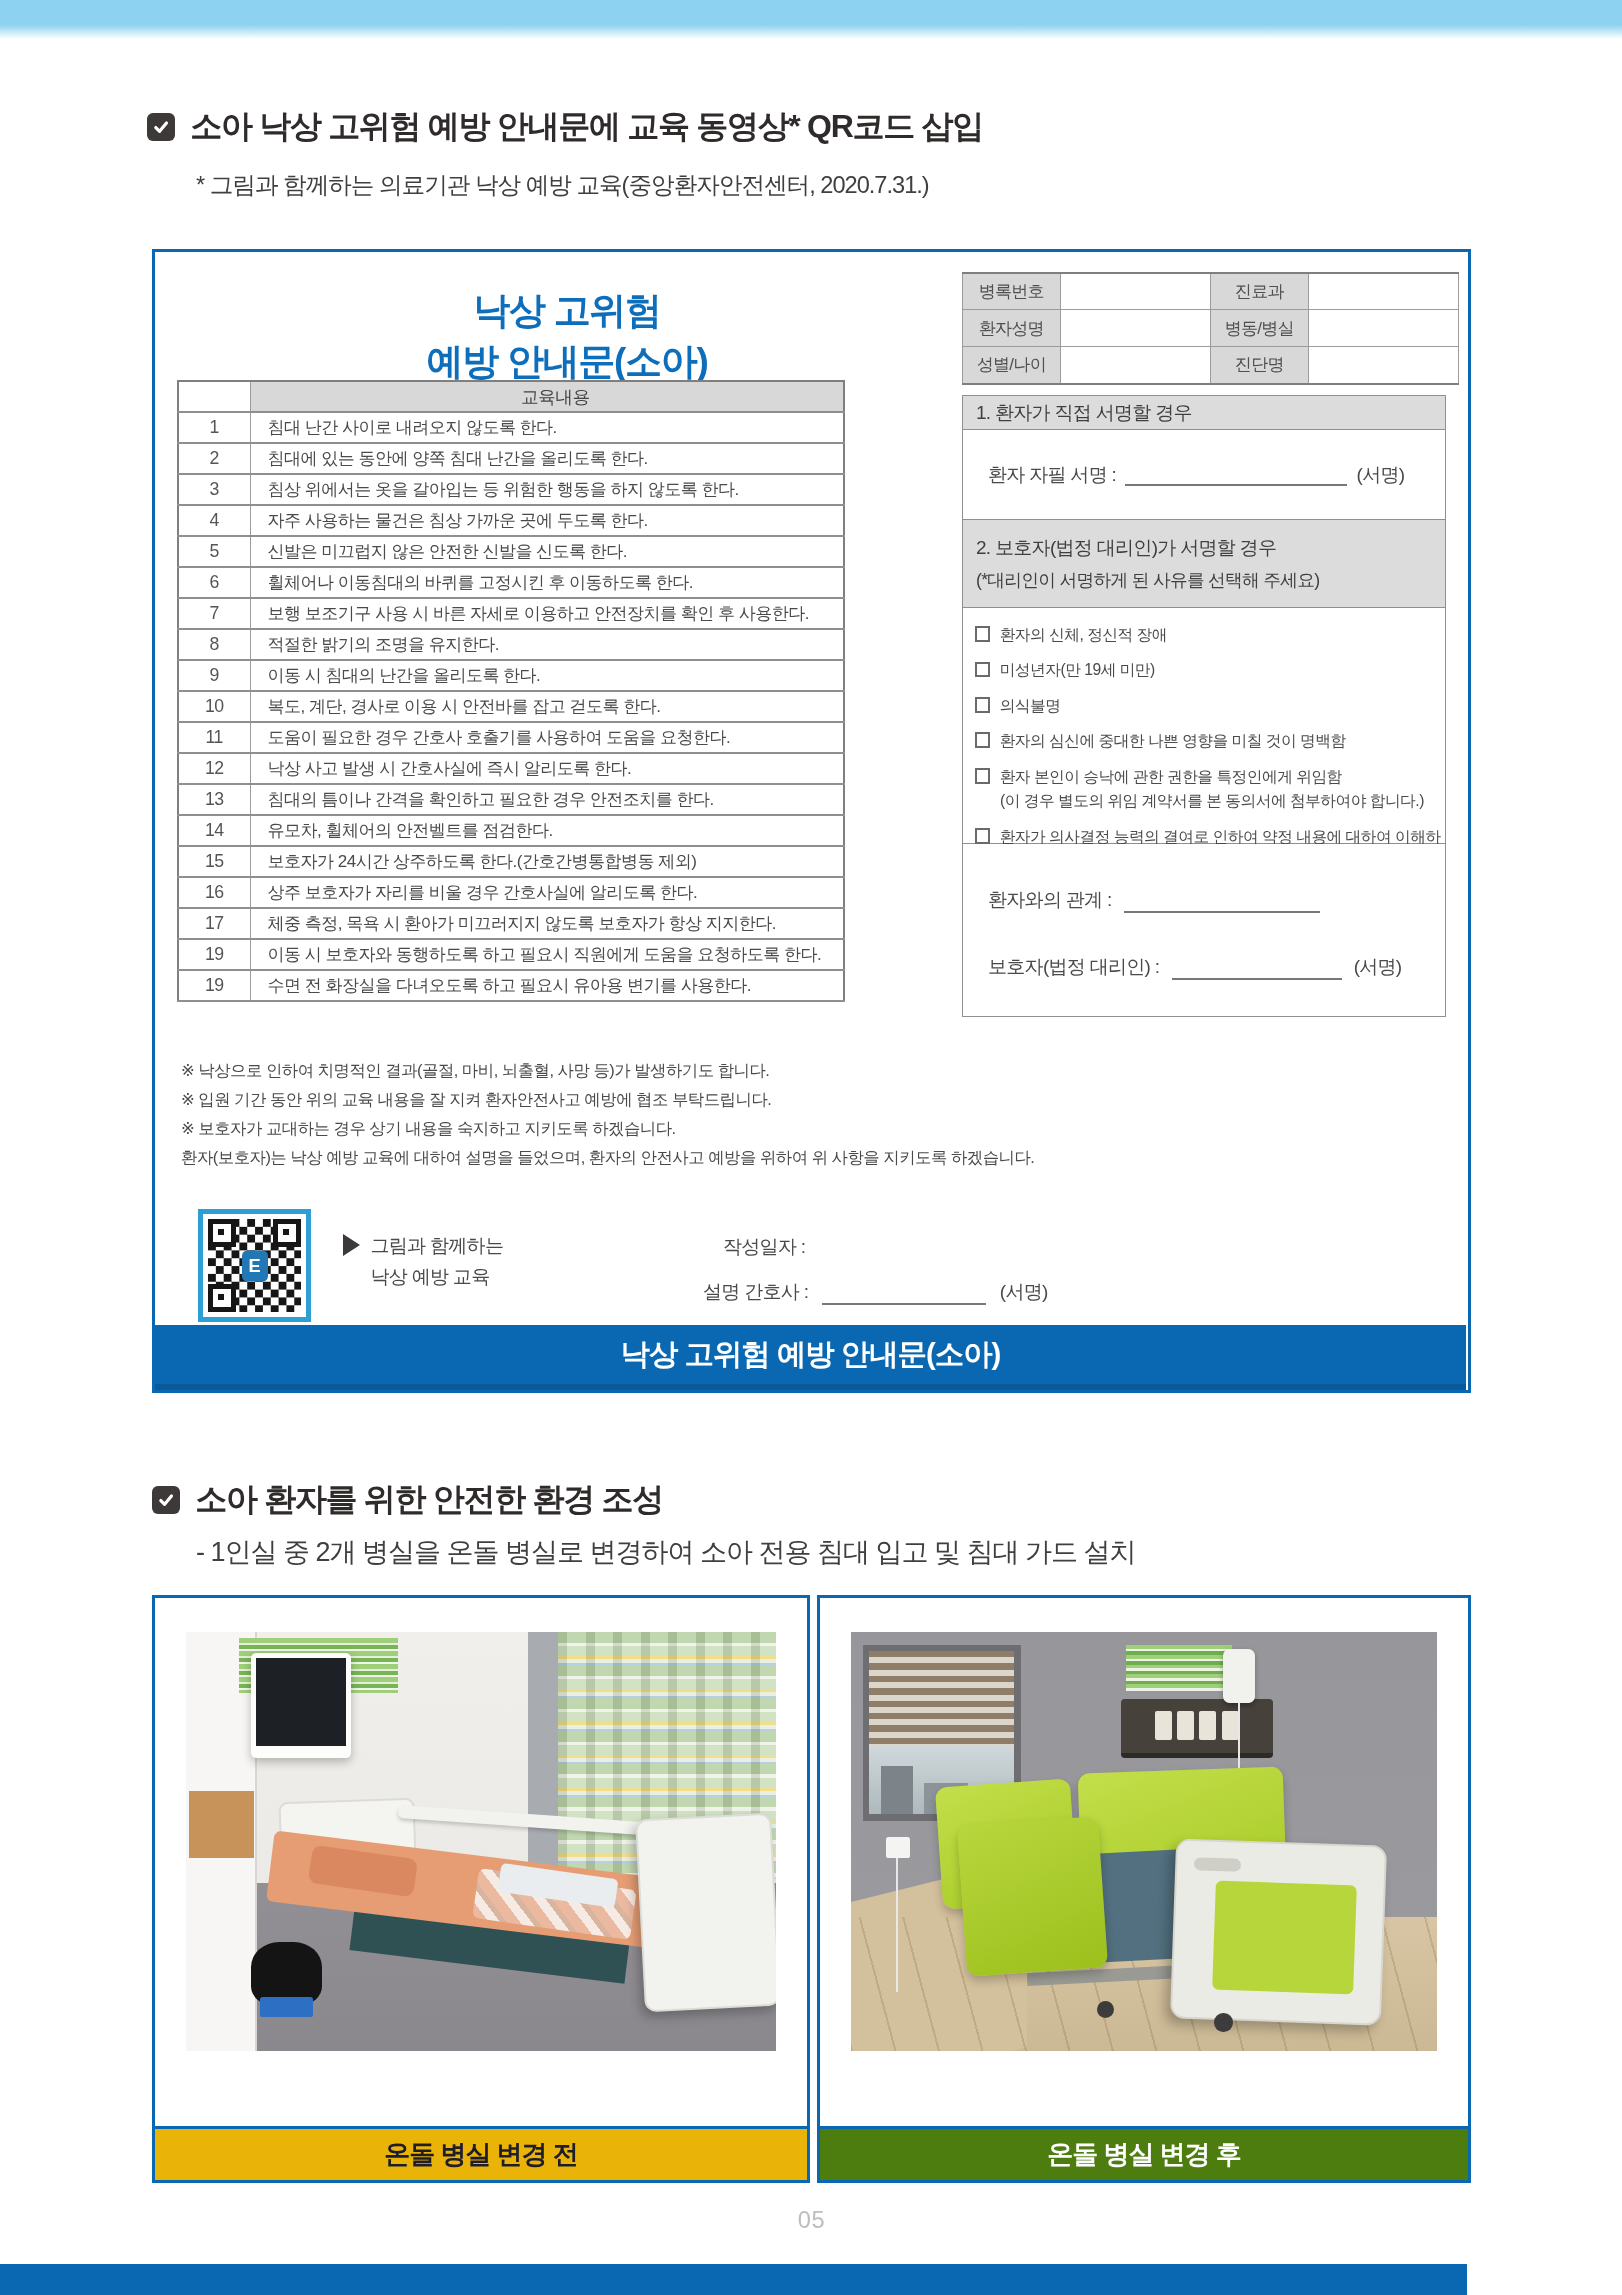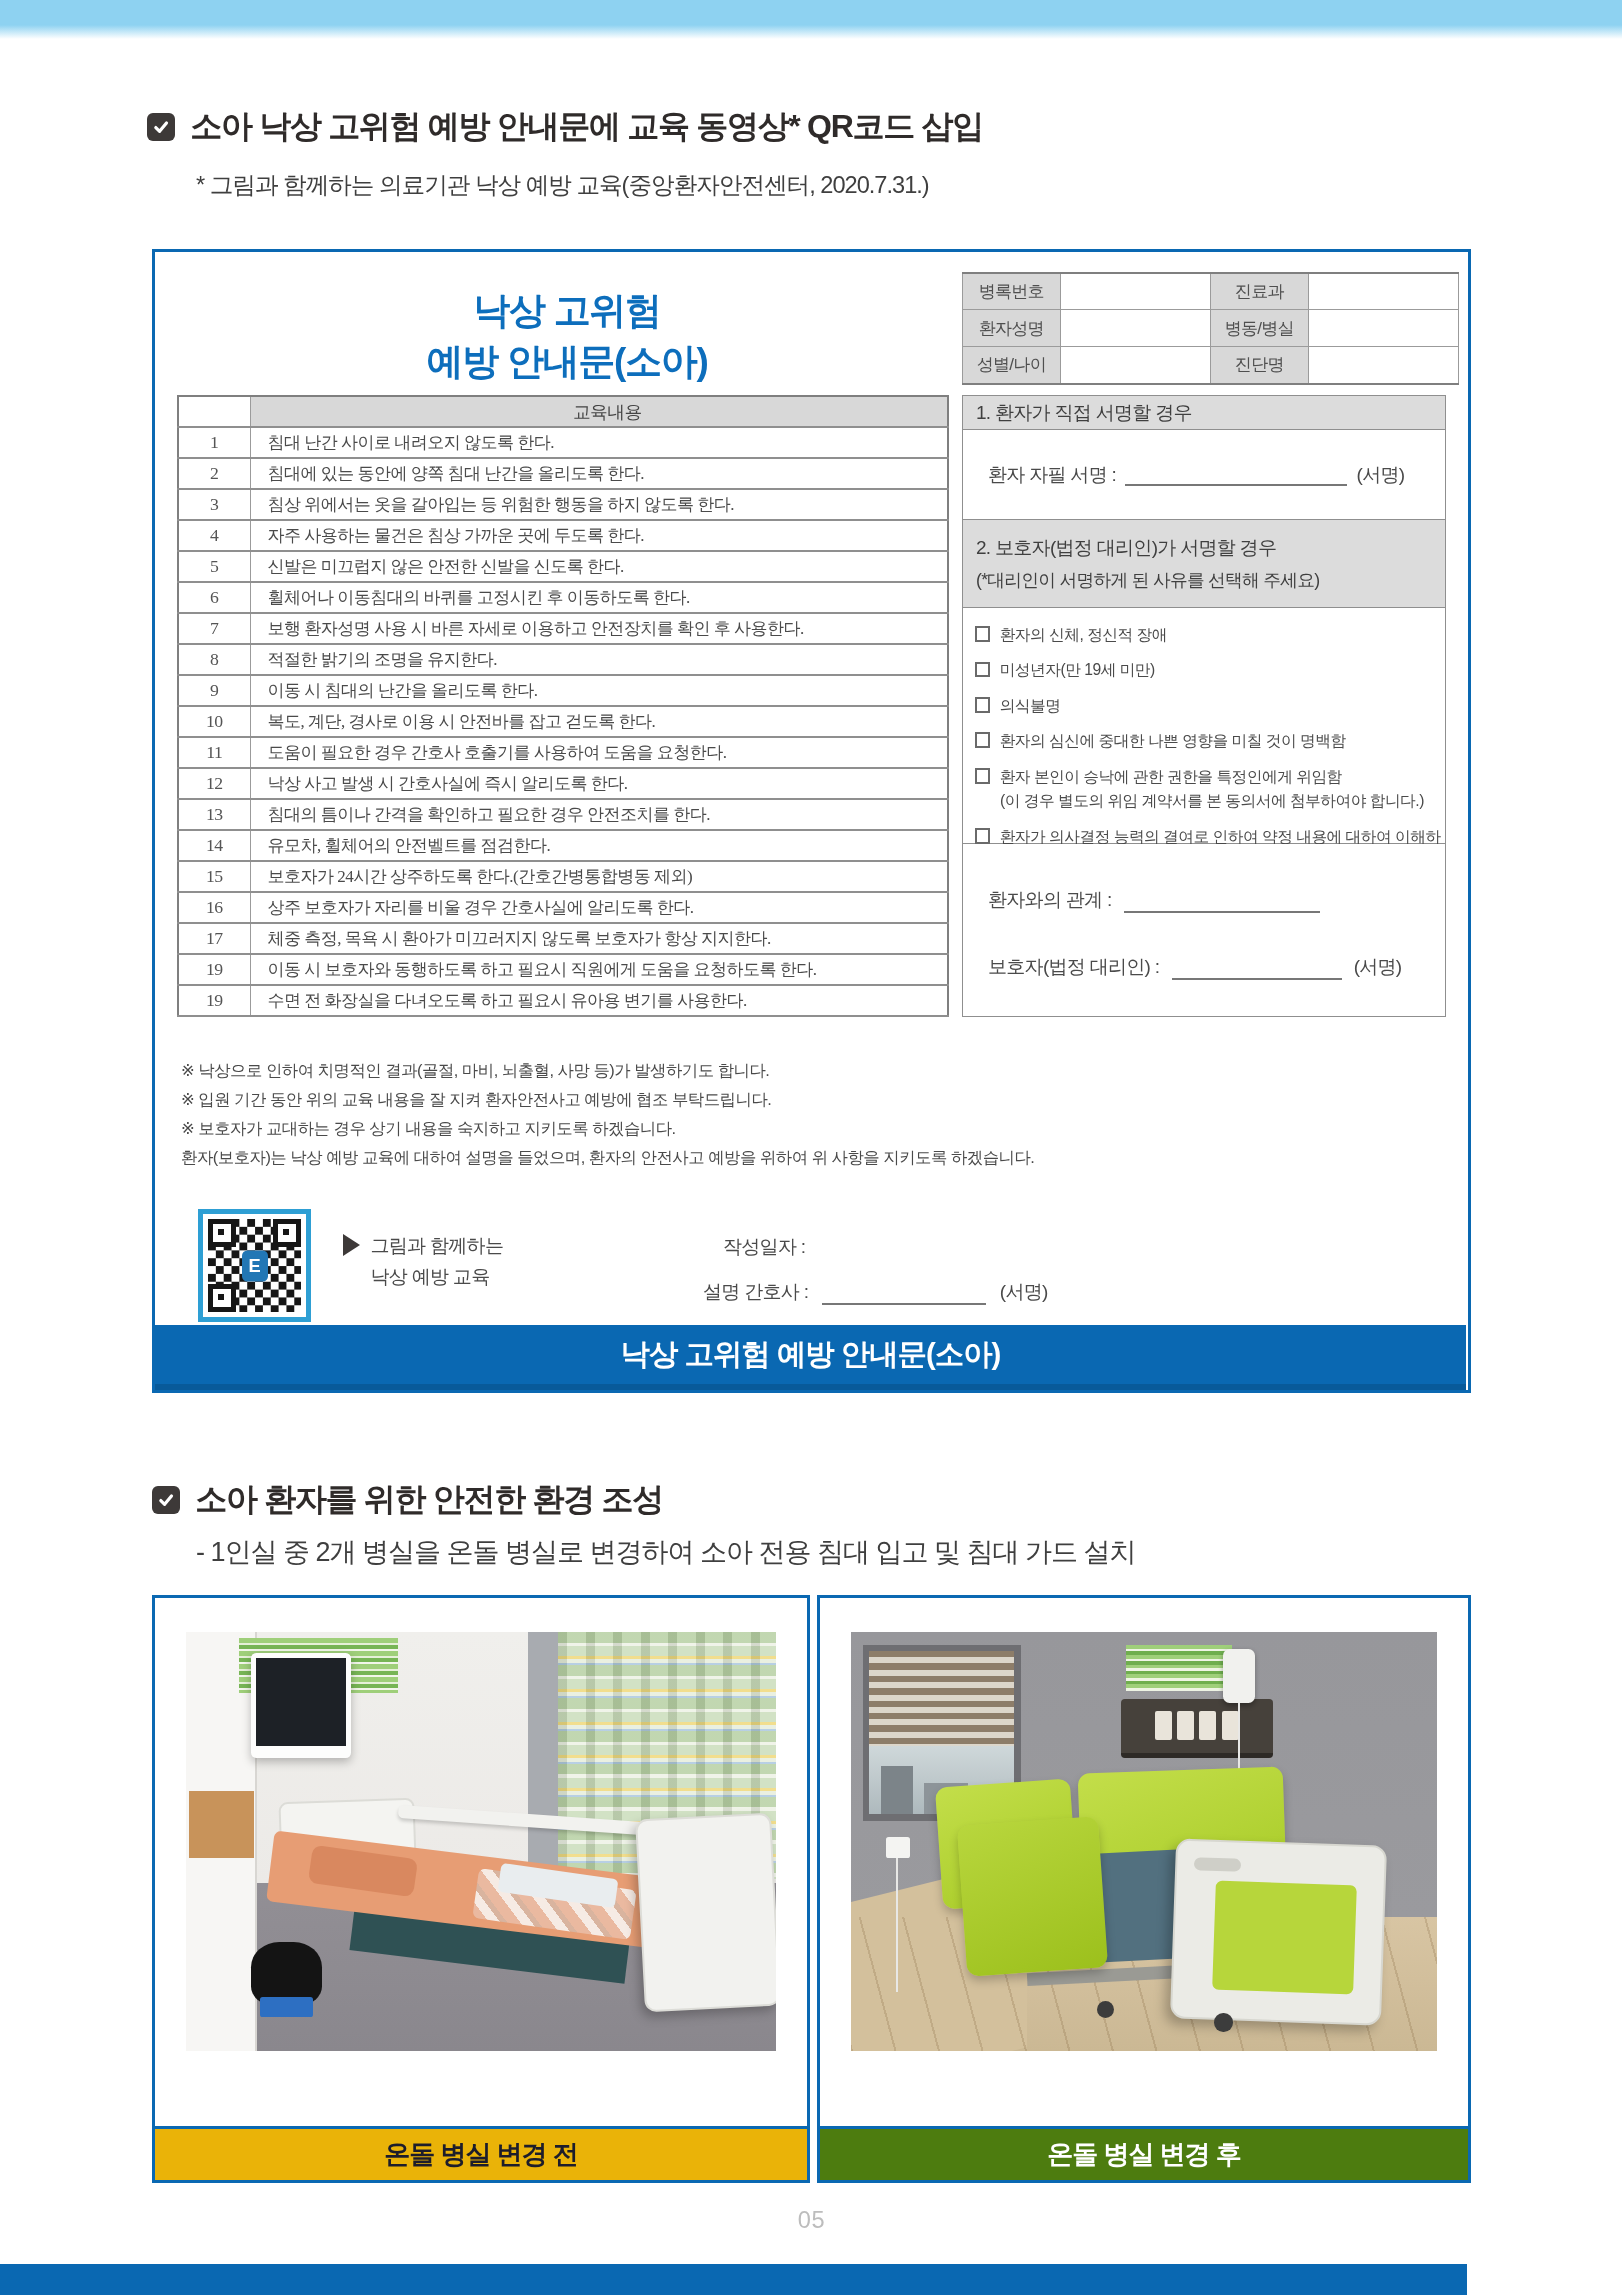--- a/index.html
+++ b/index.html
@@ -28,21 +28,21 @@
 
   
   .pinfo { position:absolute; left:807px; top:19.6px; width:497px; }
   .pinfo td { border:1.3px solid #9b9b9b; height:37px; font-size:17px; color:#4f4f4f; letter-spacing:-0.7px; }
   .pinfo .lbl { background:#d8d8d8; width:98px; text-align:center; }
   .pinfo .val { width:151px; background:#fff; }
   .pinfo tr:first-child td { border-top:2px solid #7f7f7f; }
   .pinfo tr:last-child td { border-bottom:2px solid #7f7f7f; }
 
   
-  .edu { position:absolute; left:22px; top:143px; width:772px;font-family:Liberation Serif, serif; }
+  .edu { position:absolute; left:22px; top:128px; width:668px; }
   .edu td { border:1.3px solid #9b9b9b; font-size:17px; color:#4a4a4a; letter-spacing:-0.5px; }
   .edu .hdr td { background:#fff; height:31px; }
   .edu .hdr td.content { background:#d8d8d8; text-align:center; font-size:17.7px; color:#444; }
   .edu td.no { width:72px; text-align:center; height:31px; font-size:17.7px; color:#555; }
   .edu td.content { padding-left:17px; }
   .edu tr td { border-bottom:2px solid #8f8f8f; }
   .edu { border:2px solid #7f7f7f; }
 
   
   .sig { position:absolute; left:807px; top:143px; width:484px; }
@@ -243,21 +243,21 @@
           <tr>
             <td class="no">5</td>
             <td class="content">신발은 미끄럽지 않은 안전한 신발을 신도록 한다.</td>
           </tr>
           <tr>
             <td class="no">6</td>
             <td class="content">휠체어나 이동침대의 바퀴를 고정시킨 후 이동하도록 한다.</td>
           </tr>
           <tr>
             <td class="no">7</td>
-            <td class="content">보행 환자성명 사용 시 바른 자세로 이용하고 안전장치를 확인 후 사용한다.</td>
+            <td class="content">보행 보조기구 사용 시 바른 자세로 이용하고 안전장치를 확인 후 사용한다.</td>
           </tr>
           <tr>
             <td class="no">8</td>
             <td class="content">적절한 밝기의 조명을 유지한다.</td>
           </tr>
           <tr>
             <td class="no">9</td>
             <td class="content">이동 시 침대의 난간을 올리도록 한다.</td>
           </tr>
           <tr>

